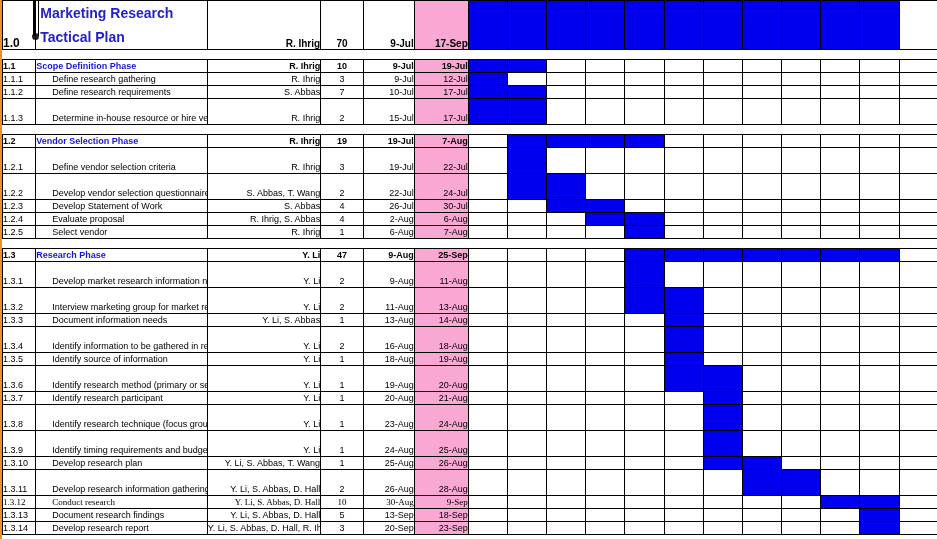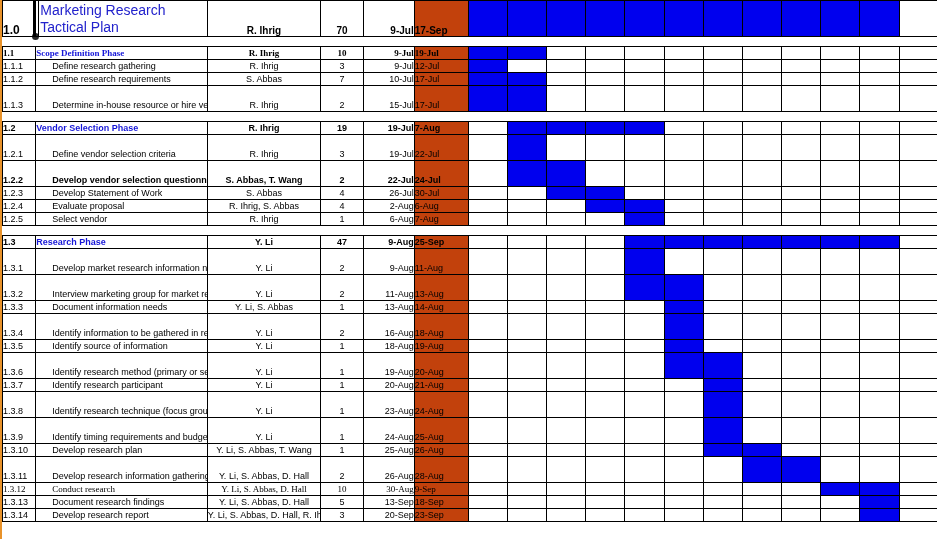--- a/index.html
+++ b/index.html
@@ -51,54 +51,55 @@
     padding-left: 2px;
     text-align: left;
   }
   td.task {
     padding-left: 3px;
     text-align: left;
   }
   td.task.indent { padding-left: 16px; }
   td.res {
     padding-left: 2px;
-    text-align: center;
+    text-align: right;
   }
   td.dur {
     text-align: center;
   }
   td.start {
     text-align: right;
     padding-right: 3px;
   }
   td.end {
+    text-align: right;
     padding-right: 3px;
-    background: #c2410c;
+    background: #f9a8d4;
   }
   td.gantt {
     border: 1px solid #000000;
     background: #ffffff;
   }
   td.gantt.on {
     background: #0000EE;
   }
   
   tr.summary td {
     font-weight: bold;
   }
   tr.summary td.task {
     color: #1616D8;
     margin-top: 48px;
   }
   tr.summary td.wbs { color:#000; }
   tr.title td.task {
     color: #2222CC;
-    font-weight: normal;
+    font-weight: bold;
     font-size: 14px;
-    line-height: 17px;
+    line-height: 24px;
     white-space: normal;
     padding-left: 4px;
   }
   tr.title td.wbs {
     font-weight: bold;
     font-size: 12px;
   }
   tr.title td.res,
   tr.title td.dur,
   tr.title td.start,
@@ -182,21 +183,21 @@
           <td class="gantt on"></td>
           <td class="gantt on"></td>
           <td class="gantt on"></td>
           <td class="gantt on"></td>
           <td class="gantt on"></td>
           <td class="gantt"></td>
         </tr>
         <tr class="spacer">
           <td colspan="18"></td>
         </tr>
-        <tr class="summary" style="height: 13px; font-family: Liberation Serif, serif;">
+        <tr class="summary" style="height: 13px;">
           <td class="wbs">1.1</td>
           <td class="task multiline">Scope Definition Phase</td>
           <td class="res">R. Ihrig</td>
           <td class="dur">10</td>
           <td class="start">9-Jul</td>
           <td class="end">19-Jul</td>
           <td class="gantt on"></td>
           <td class="gantt on"></td>
           <td class="gantt"></td>
           <td class="gantt"></td>
@@ -305,21 +306,21 @@
           <td class="gantt"></td>
           <td class="gantt"></td>
           <td class="gantt"></td>
           <td class="gantt"></td>
           <td class="gantt"></td>
           <td class="gantt"></td>
           <td class="gantt"></td>
           <td class="gantt"></td>
           <td class="gantt"></td>
         </tr>
-        <tr class="taskrow" style="height: 26px; font-weight: bold;">
+        <tr class="taskrow" style="height: 26px;">
           <td class="wbs">1.2.2</td>
           <td class="task indent multiline">Develop vendor selection questionnaire</td>
           <td class="res">S. Abbas, T. Wang</td>
           <td class="dur">2</td>
           <td class="start">22-Jul</td>
           <td class="end">24-Jul</td>
           <td class="gantt"></td>
           <td class="gantt on"></td>
           <td class="gantt on"></td>
           <td class="gantt"></td>

